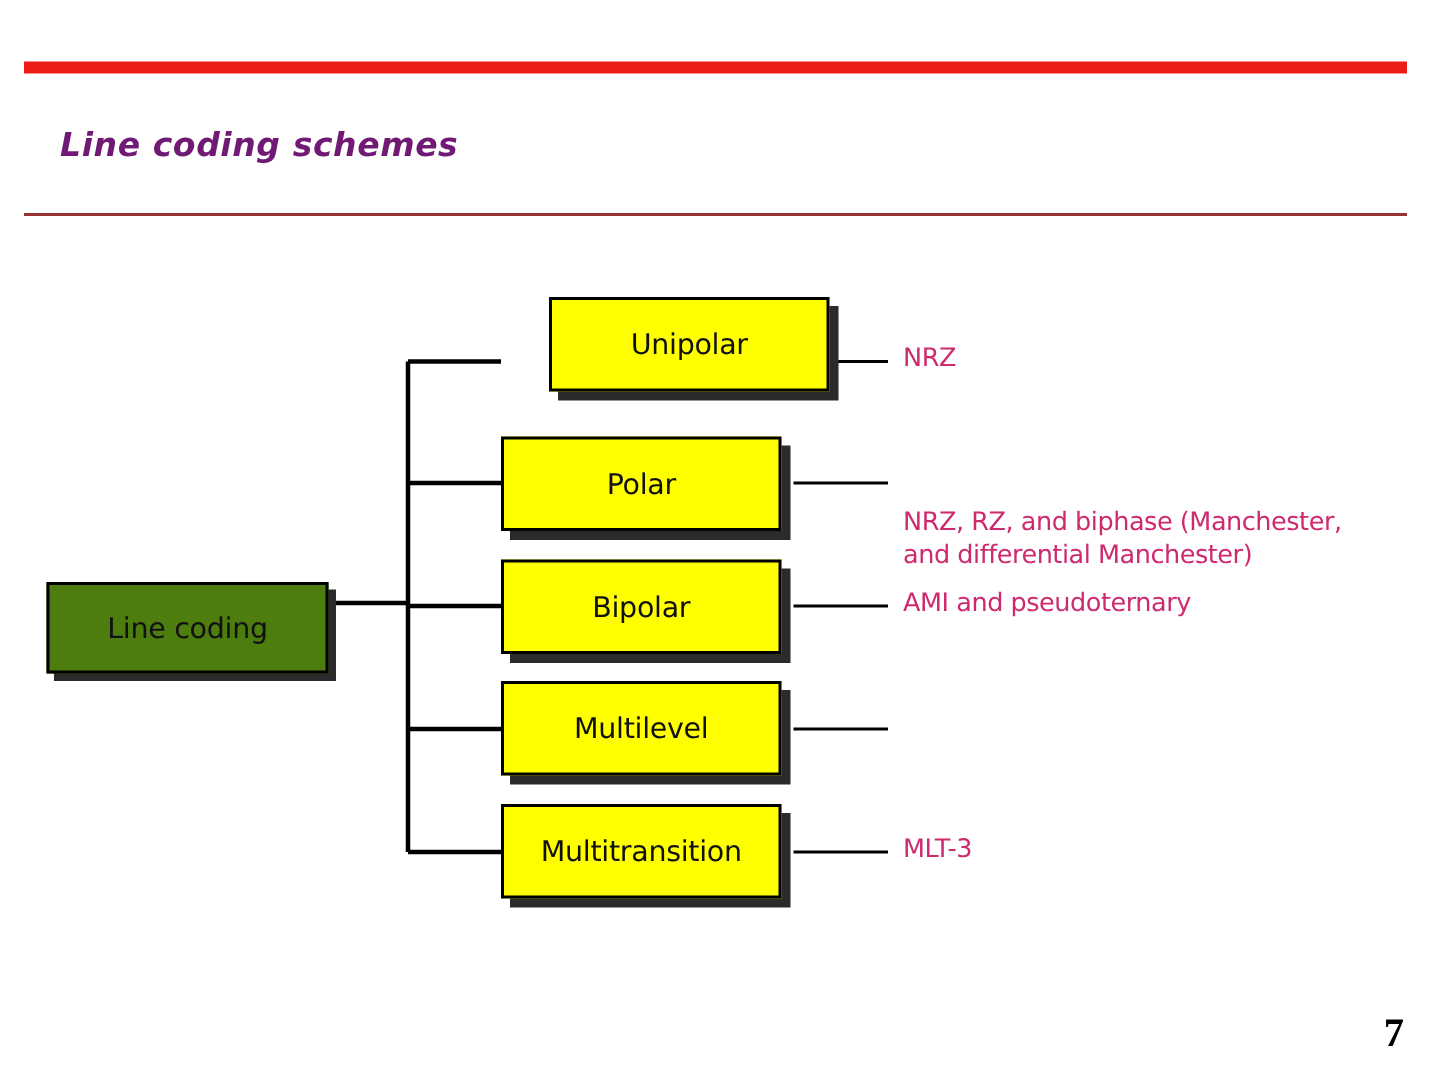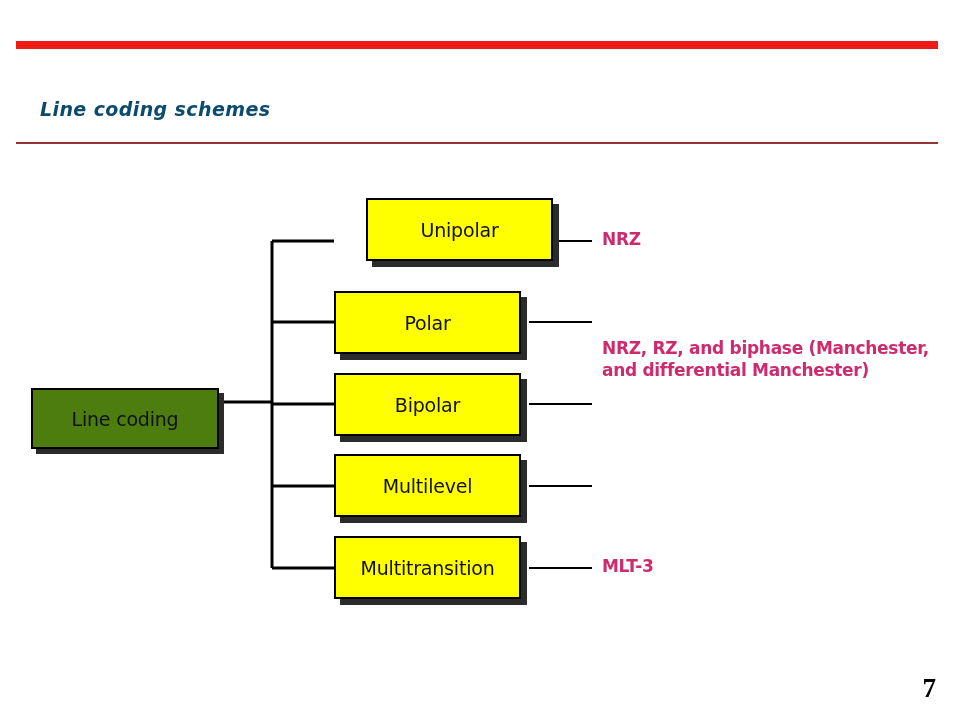--- a/index.html
+++ b/index.html
@@ -25,25 +25,24 @@
     height: 8px;
     background: #ED1C16;
   }
   .title {
     position: absolute;
     left: 40px;
     top: 85px;
     font-family: "DejaVu Sans", sans-serif;
     font-style: italic;
     font-weight: bold;
-    font-size: 19px;
+    font-size: 22px;
     letter-spacing: 0.4px;
-    color: #0c4a6e;
+    color: #701a75;
     white-space: nowrap;
-    margin-top: 13px;
   }
   .title-rule {
     position: absolute;
     left: 16px;
     top: 142px;
     width: 922px;
     height: 2px;
     background: #943232;
   }
   .page-number {
@@ -104,21 +103,21 @@
   .node.child.n2 { top: 373px; }
   .node.child.n3 { top: 454px; }
   .node.child.n4 { top: 536px; }
 
   
   .scheme-label {
     position: absolute;
     left: 602px;
     font-family: "DejaVu Sans", sans-serif;
     font-size: 17px;
-    font-weight: 700;
+    font-weight: 400;
     color: #CE2A6E;
     line-height: 1.28;
     letter-spacing: -0.3px;
     width: 350px;
   }
   .scheme-label .l2 { display: block; }
   .sl0 { top: 229px; }
   .sl1 { top: 298px; margin-top: 40px; }
   .sl2 { top: 392px; }
   .sl3 { top: 474px; }
@@ -174,19 +173,22 @@
     <span>Multitransition</span>
   </div>
 
   <div class="scheme-label sl0">
     <span>NRZ</span>
   </div>
   <div class="scheme-label sl1">
     <span>NRZ, RZ, and biphase (Manchester,</span>
     <span class="l2">and differential Manchester)</span>
   </div>
+  <div class="scheme-label sl2">
+    <span>AMI and pseudoternary</span>
+  </div>
   <div class="scheme-label sl4">
     <span>MLT-3</span>
   </div>
 
 </div>
 
 <div class="page-number">7</div>
 
 </body></html>

